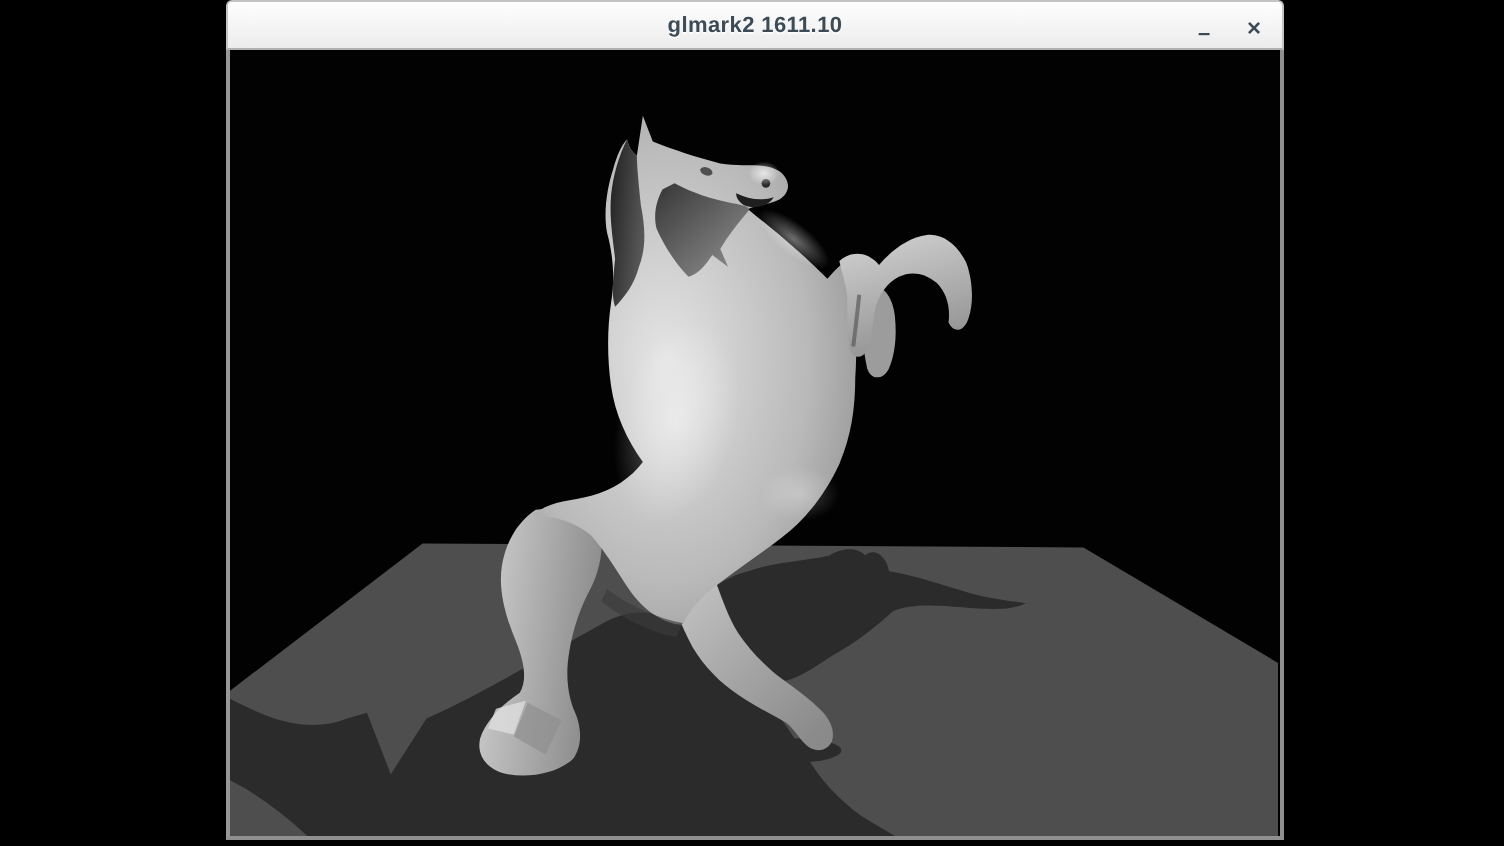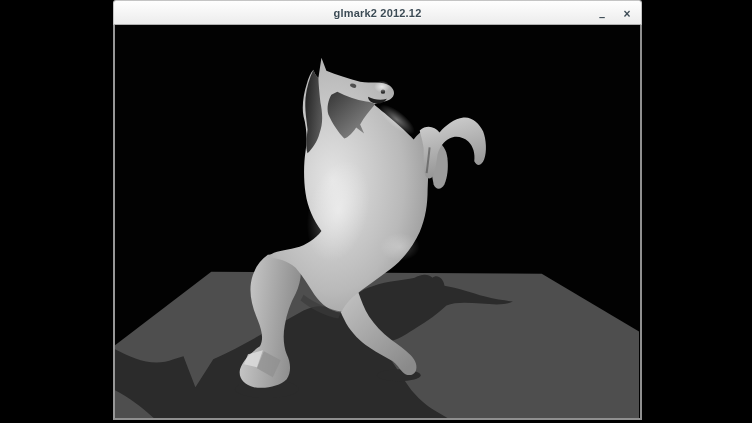--- a/index.html
+++ b/index.html
@@ -35,21 +35,21 @@
     border-left:2px solid #979797; border-right:2px solid #8f8f8f; border-bottom:2px solid #8f8f8f;
   }
   .content svg { display:block; width:100%; height:100%; }
 </style>
 </head>
 <body>
 
 <div class="app-window">
 
   <div class="titlebar">
-    <span class="titlebar-text">glmark2 2012.12</span>
+    <span class="titlebar-text">glmark2 1611.10</span>
     <button class="win-btn btn-min">–</button>
     <button class="win-btn btn-close">×</button>
   </div>
 
   <div class="content">
     <svg viewBox="113 25 529 395" preserveAspectRatio="none">
       <defs>
         <radialGradient id="gBody" cx="0.40" cy="0.48" r="0.80">
           <stop offset="0%" stop-color="#e4e4e4"></stop>
           <stop offset="55%" stop-color="#b9b9b9"></stop>

